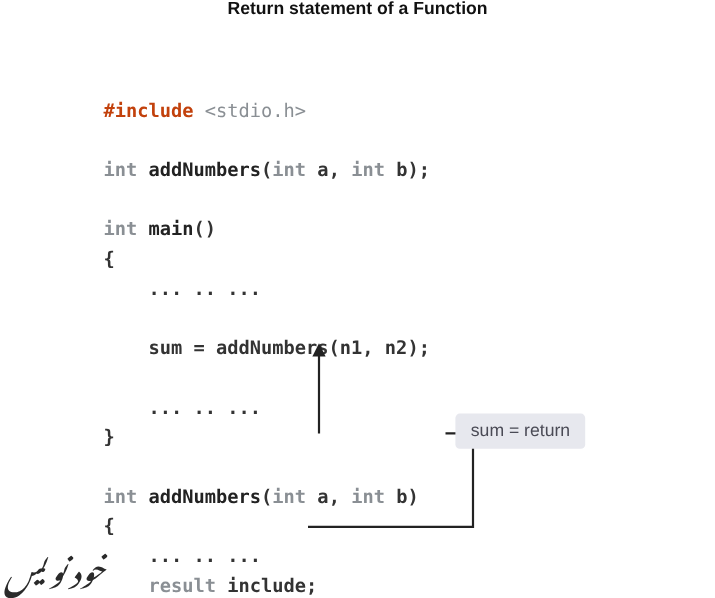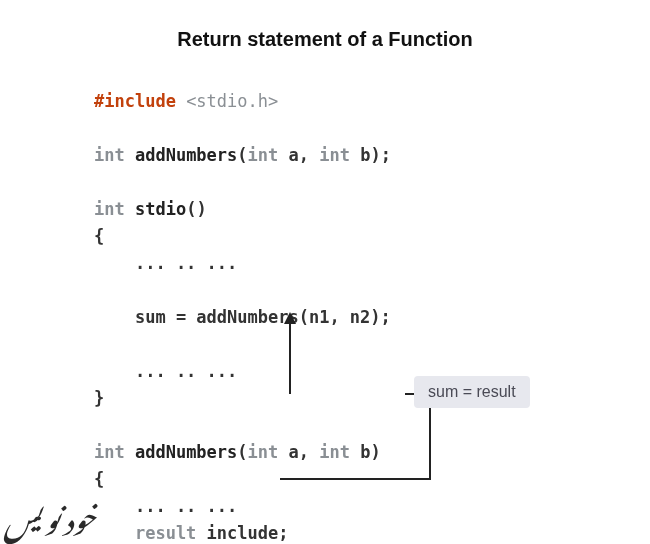--- a/index.html
+++ b/index.html
@@ -6,23 +6,22 @@
   html, body { width: 650px; height: 544px; }
   body {
     background: #ffffff;
     font-family: "Segoe UI", Arial, sans-serif;
     position: relative;
     overflow: hidden;
   }
   .title {
     text-align: center;
     font-weight: 700;
-    font-size: 20px;
+    font-size: 16px;
     color: #111;
-    padding-top: 28px;
   }
   .code {
     position: absolute;
     top: 88px;
     left: 94px;
     font-family: "Consolas", "Menlo", "DejaVu Sans Mono", monospace;
     font-size: 17px;
     line-height: 27px;
     color: #333;
     white-space: pre;
@@ -63,35 +62,35 @@
 </style>
 </head>
 <body>
 
 <div class="title">Return statement of a Function</div>
 
 <pre class="code"><span class="kw-preproc">#include</span><span class="kw-lib"> &lt;stdio.h&gt;</span>
 
 <span class="kw-type">int</span><span class="fn"> addNumbers</span><span class="plain">(</span><span class="kw-type">int</span><span class="plain"> a, </span><span class="kw-type">int</span><span class="plain"> b);</span>
 
-<span class="kw-type">int</span><span class="fn"> stdio</span><span class="plain">()</span>
+<span class="kw-type">int</span><span class="fn"> main</span><span class="plain">()</span>
 <span class="plain">{</span>
 <span class="plain">    ... .. ...</span>
 
 <span class="plain">    sum = addNumbers(n1, n2);</span>
 
 <span class="plain">    ... .. ...</span>
 <span class="plain">}</span>
 
 <span class="kw-type">int</span><span class="fn"> addNumbers</span><span class="plain">(</span><span class="kw-type">int</span><span class="plain"> a, </span><span class="kw-type">int</span><span class="plain"> b)</span>
 <span class="plain">{</span>
 <span class="plain">    ... .. ...</span>
 <span class="kw-type">    result</span><span class="plain"> include;</span>
 </pre>
 
 <svg class="arrow-svg" width="650" height="544">
   <path d="M 280 479 L 430 479 L 430 394 L 405 394 M 290 394 L 290 320" fill="none" stroke="#222" stroke-width="2"></path>
   <polygon points="290,312 284,324 296,324" fill="#222"></polygon>
 </svg>
 
-<div class="badge">sum = result</div>
+<div class="badge">sum = return</div>
 
 <div class="watermark">خود نویس</div>
 
 </body></html>

